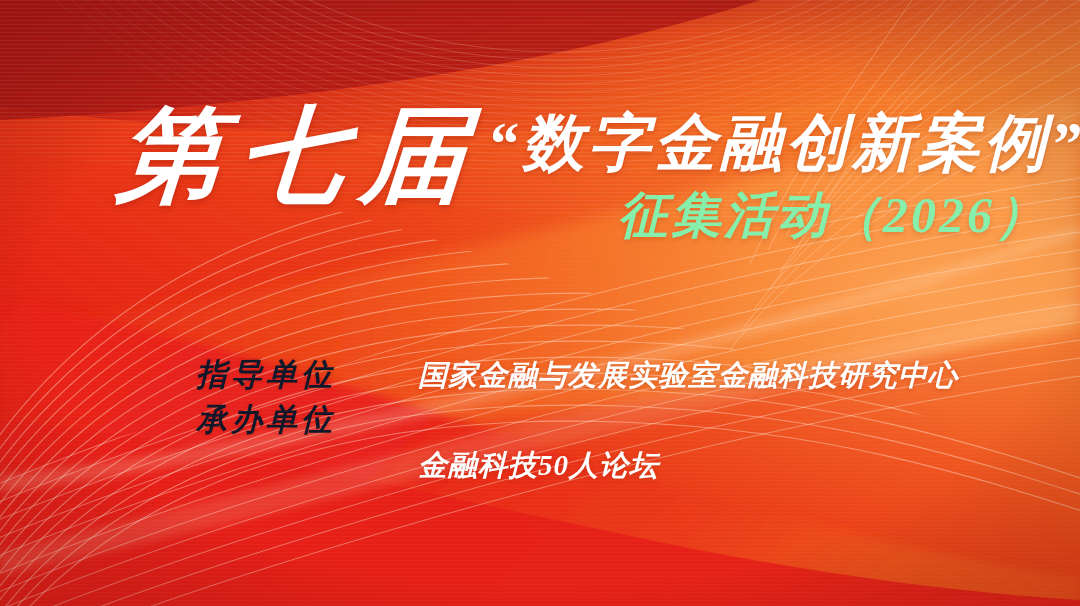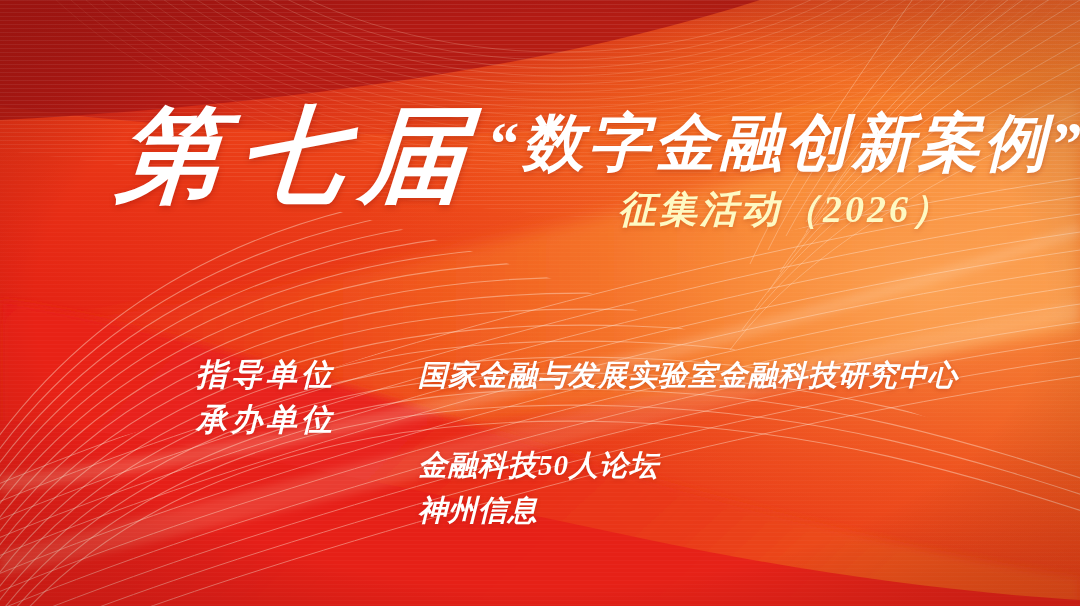--- a/index.html
+++ b/index.html
@@ -31,35 +31,35 @@
     font-size:62px;line-height:1;
     color:#fff;font-weight:700;
     letter-spacing:4px;
     font-family:"Liberation Serif","DejaVu Serif",serif;
     font-style:italic;
     text-shadow:0 2px 5px rgba(140,20,0,.28);
     white-space:nowrap;
   }
   .hd-sub{
     position:absolute;left:618px;top:190px;
-    font-size:38px;line-height:1;
-    color:#fef9c3;font-weight:700;
+    font-size:50px;line-height:1;
+    color:#86efac;font-weight:700;
     letter-spacing:3px;
     font-family:"Liberation Serif","DejaVu Serif",serif;
     font-style:italic;
     text-shadow:0 2px 5px rgba(150,40,0,.25);
     white-space:nowrap;
   }
 
   .credits{position:absolute;left:0;top:355px;width:1080px;}
   .cred-row{position:relative;height:45px;}
   .cred-label{
     position:absolute;left:196px;top:0;
     font-size:31px;line-height:40px;
-    color:#ffffff;font-weight:700;letter-spacing:4px;
+    color:#0f172a;font-weight:700;letter-spacing:4px;
     font-family:"Liberation Serif","DejaVu Serif",serif;
     font-style:italic;
     text-shadow:0 1px 4px rgba(150,25,0,.30);
     white-space:nowrap;
   }
   .cred-value{
     position:absolute;left:418px;top:0;
     font-size:29px;line-height:40px;
     color:#fff;font-weight:700;letter-spacing:1px;
     font-family:"Liberation Serif","DejaVu Serif",serif;
@@ -261,20 +261,16 @@
 
       <div class="cred-row">
         <span class="cred-label">承办单位</span>
       </div>
 
       <div class="cred-row">
         <span class="cred-label"></span>
         <span class="cred-value">金融科技50人论坛</span>
       </div>
 
-      <div class="cred-row">
-        <span class="cred-label"></span>
-        <span class="cred-value">神州信息</span>
-      </div>
 
     </div>
   </div>
 </div>
 
 </body></html>

